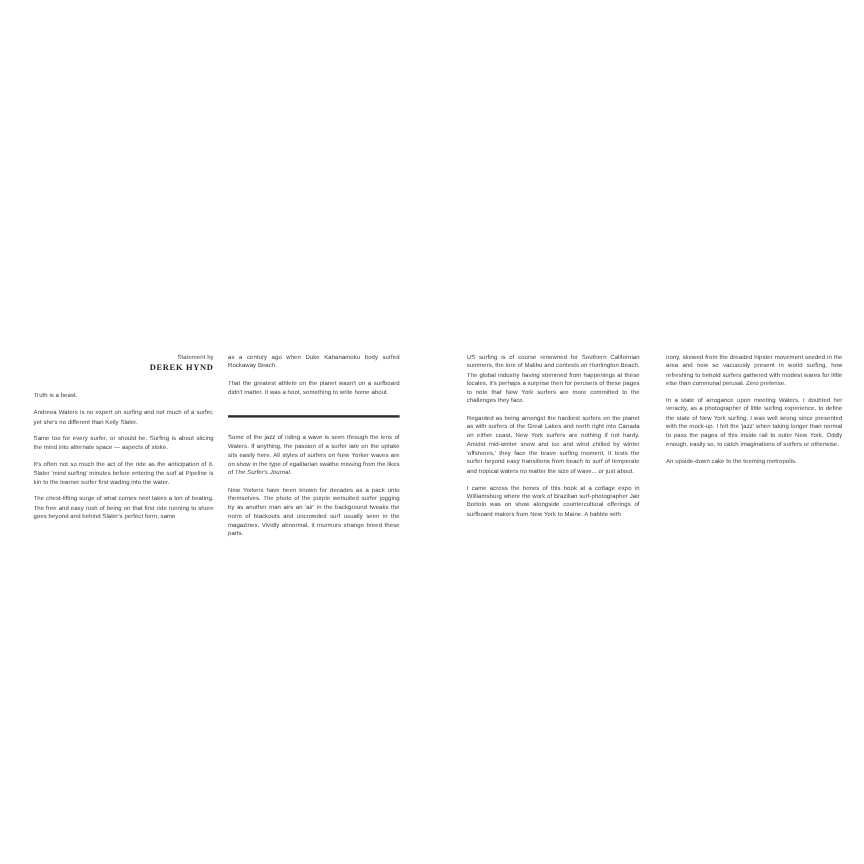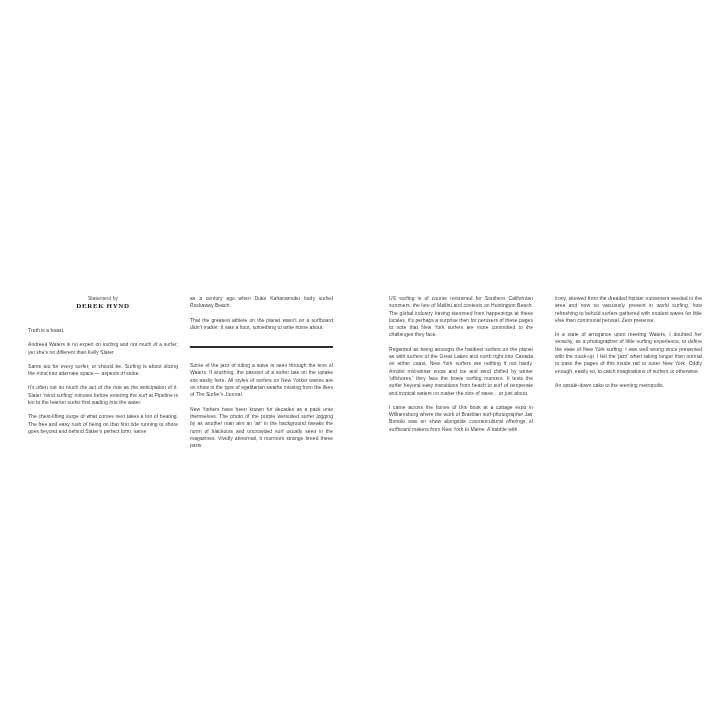--- a/index.html
+++ b/index.html
@@ -27,21 +27,21 @@
   .col p {
     margin: 0 0 7px 0;
     -webkit-hyphens: auto;
   }
   .col p:last-child { margin-bottom: 0; }
   .col-1 { left: 28px;  width: 150px; }
   .col-2 { left: 190px; width: 143px; }
   .col-3 { left: 389px; width: 144px; }
   .col-4 { left: 555px; width: 147px; }
 
-  .byline { margin-bottom: 16px; text-align: center; }
+  .byline { margin-bottom: 16px; text-align: right; }
   .byline-label {
     font-size: 5px;
     line-height: 7px;
     color: #4a4a4a;
   }
   .byline-author {
     font-family: "Liberation Serif", serif;
     font-size: 7px;
     line-height: 9px;
     letter-spacing: 0.6px;

